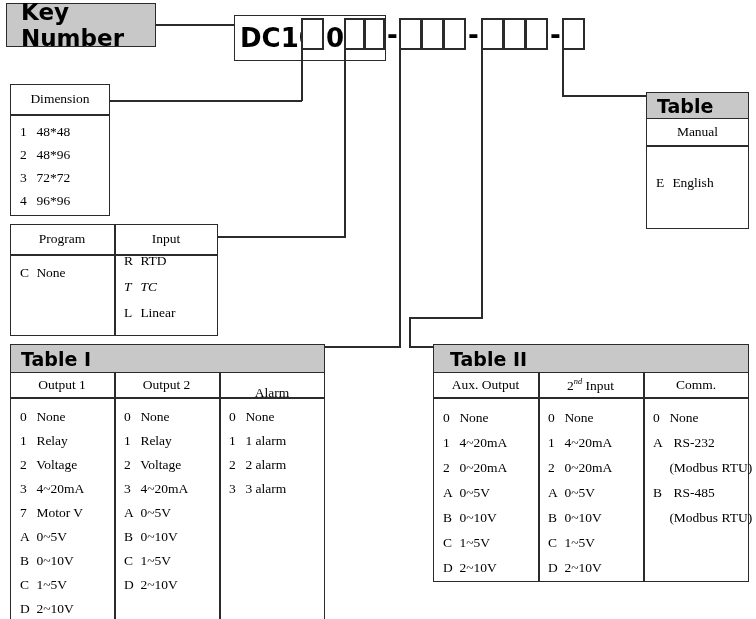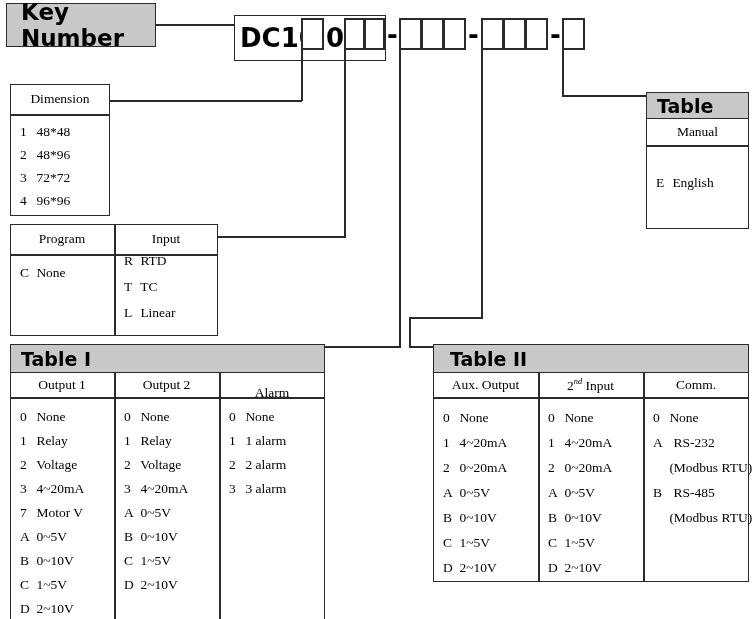--- a/index.html
+++ b/index.html
@@ -145,21 +145,21 @@
     <span class="code">C</span>
     <span>None</span>
   </div>
 </div>
 
 <div class="abs" style="left:124px;top:248px;width:95px;">
   <div class="cellrow" style="height:26px;line-height:26px;">
     <span class="code">R</span>
     <span>RTD</span>
   </div>
-  <div class="cellrow" style="height:26px;line-height:26px;">
+  <div class="cellrow" style="height:26px;line-height:26px;font-style:italic;">
     <span class="code">T</span>
     <span>TC</span>
   </div>
   <div class="cellrow" style="height:26px;line-height:26px;">
     <span class="code">L</span>
     <span>Linear</span>
   </div>
 </div>
 
 <div class="abs box" style="left:646px;top:92px;width:103px;height:137px;"></div>

